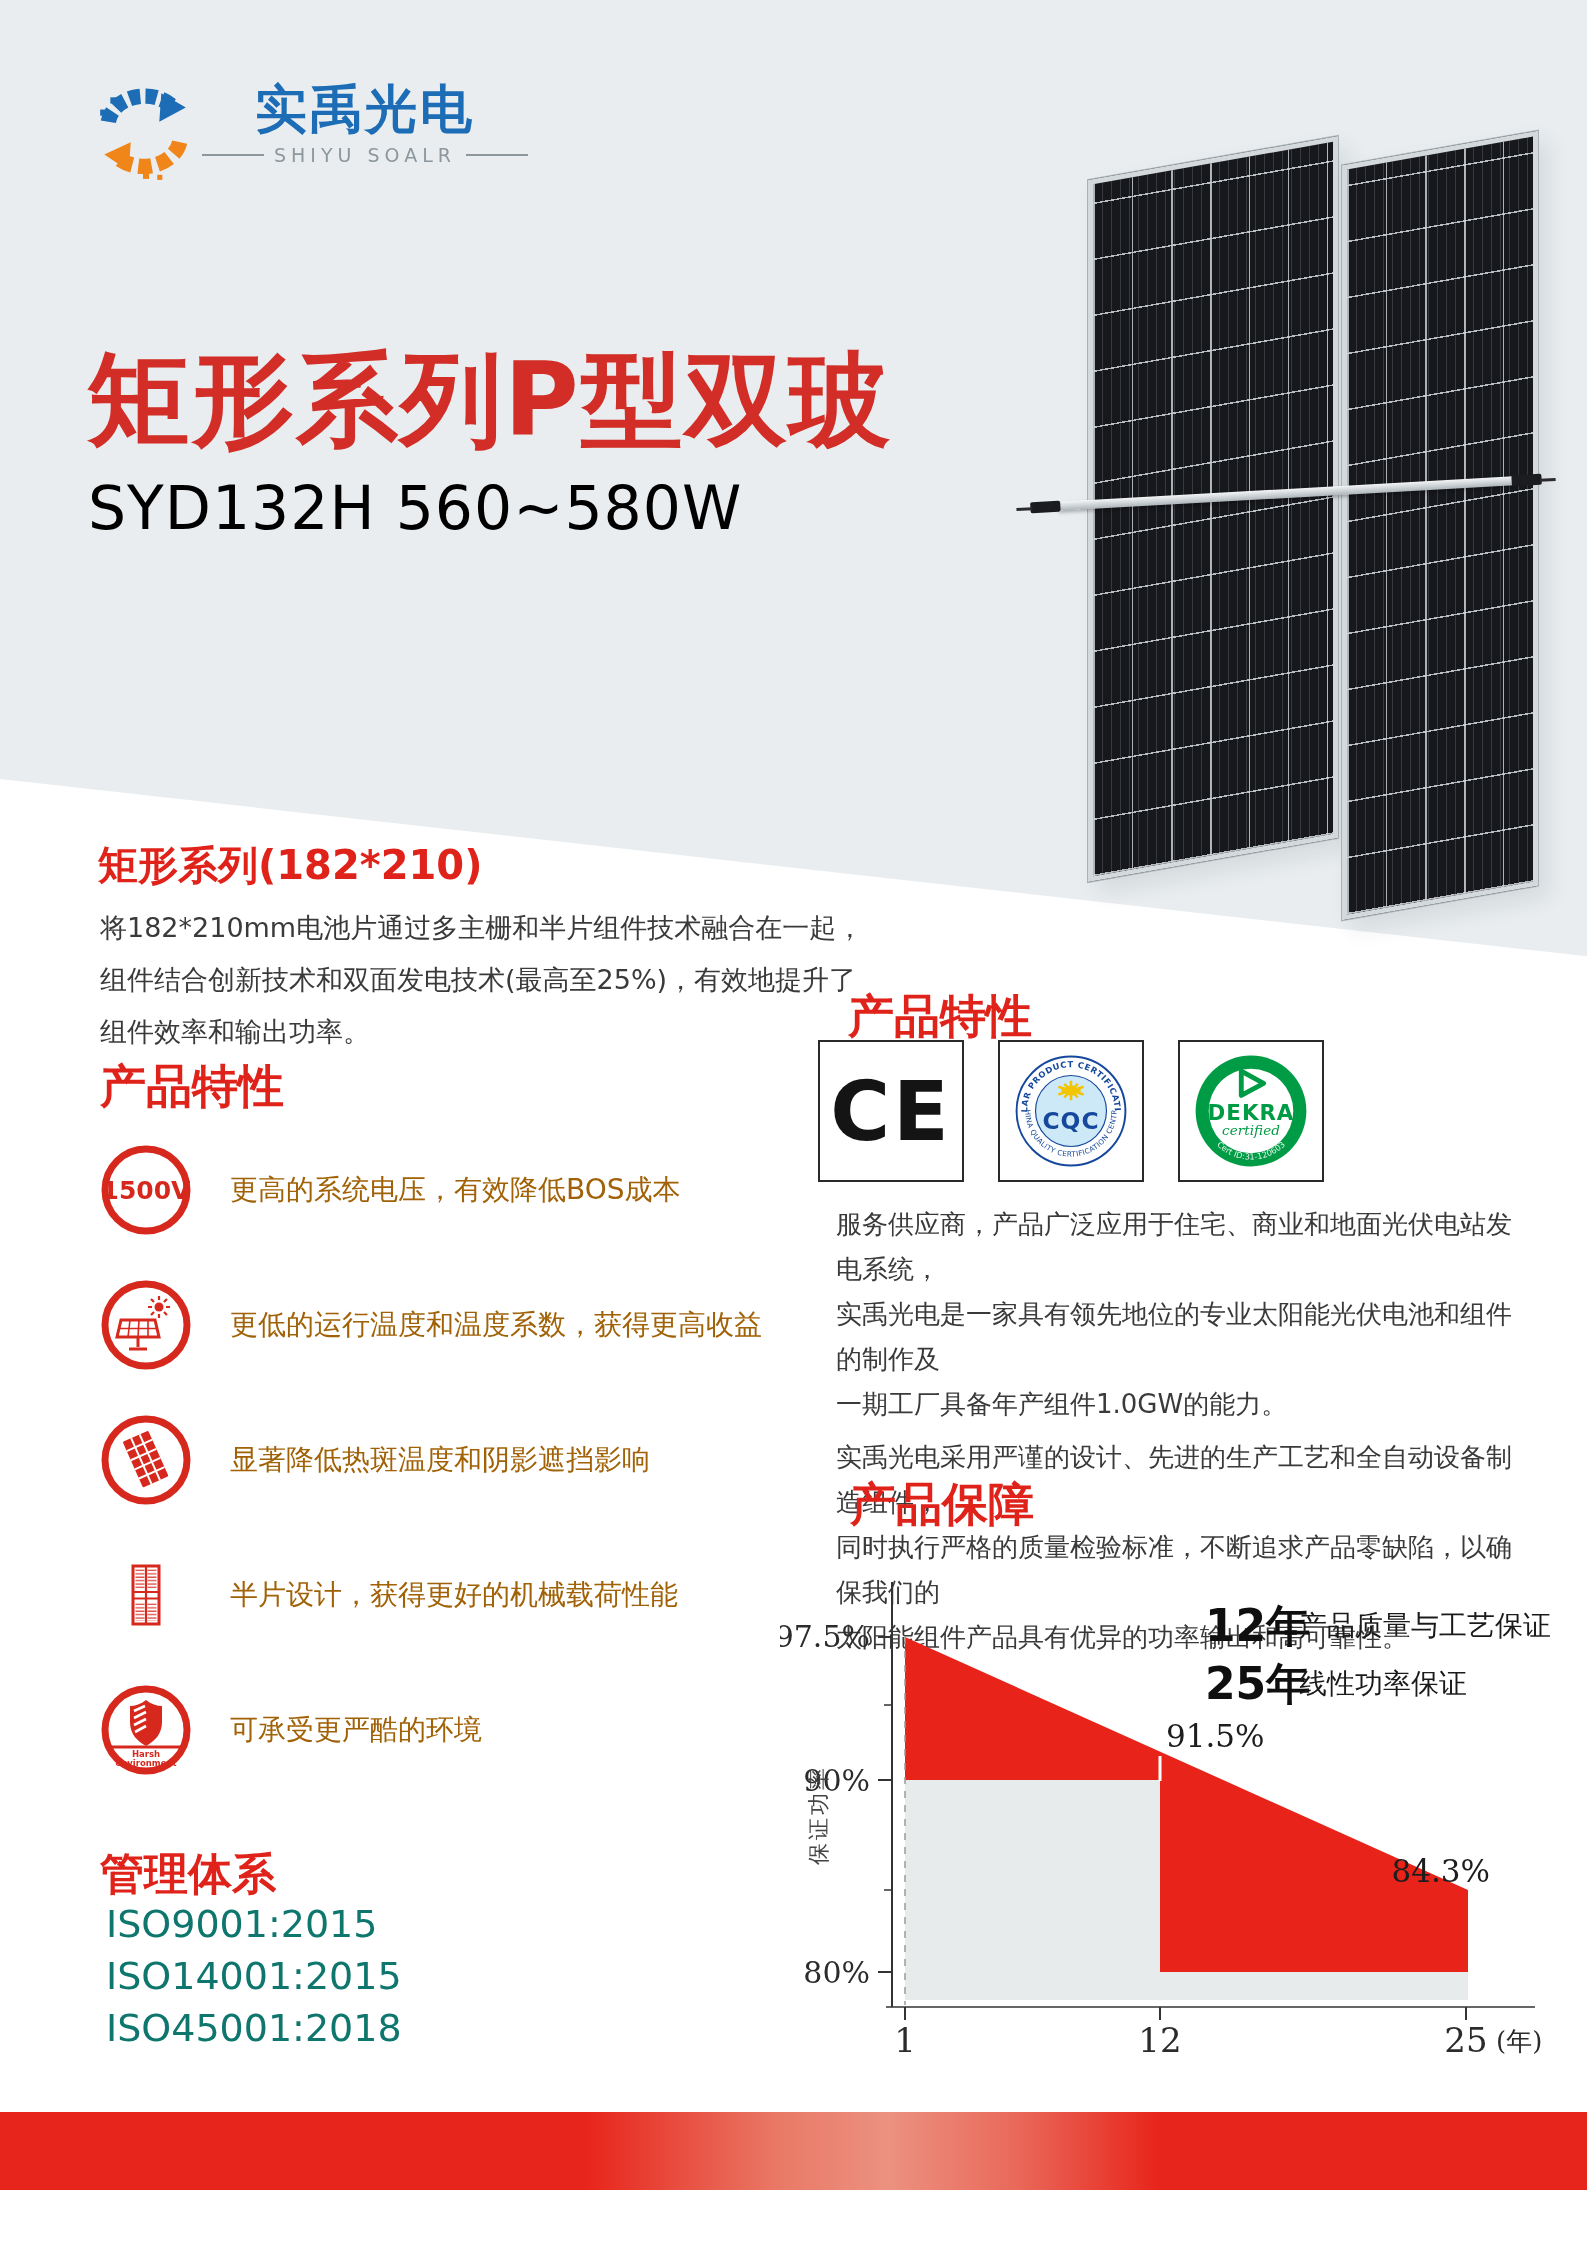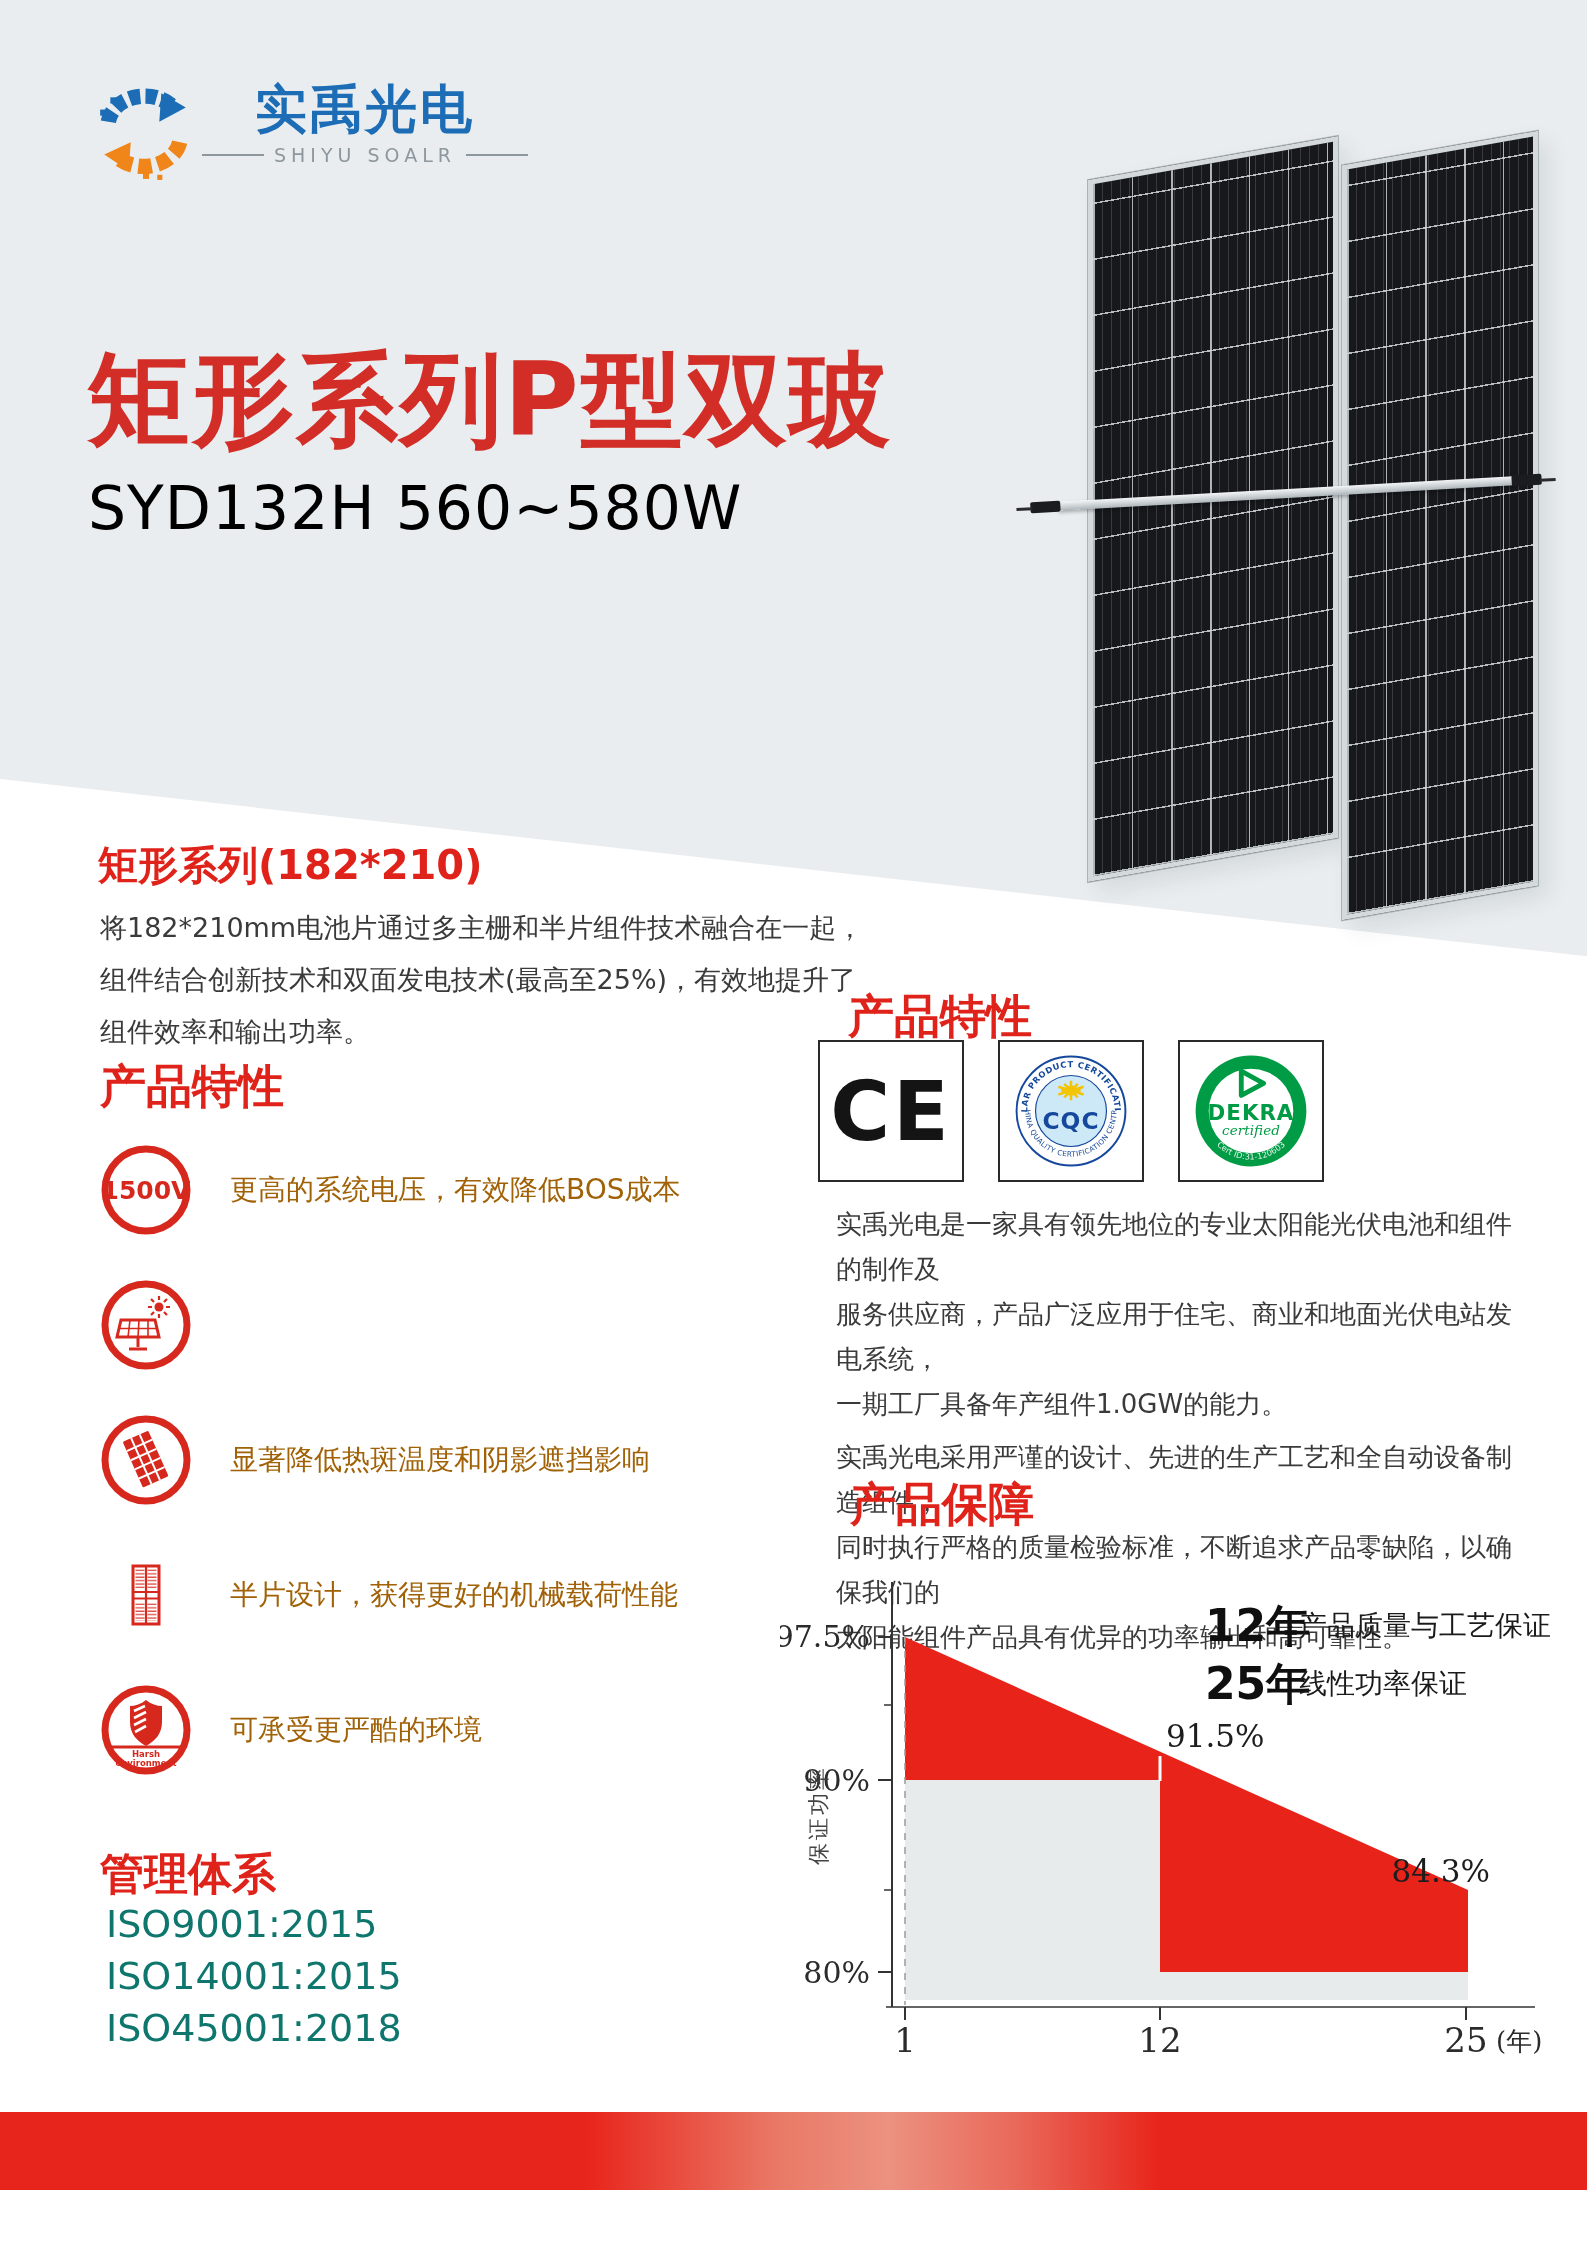--- a/index.html
+++ b/index.html
@@ -130,20 +130,21 @@
         <path d="M19,49.5 L57,49.5" stroke-width="1.6"></path>
         <path d="M30,41 L28,58 M39,41 L38,58 M48,41 L48,58" stroke-width="1.6"></path>
         <path d="M38,58 L38,68" stroke-width="3"></path>
         <path d="M29,70 L47,70" stroke-width="3"></path>
         <g stroke-width="2.2">
           <path d="M59,17 L59,21 M59,35 L59,39 M48,28 L52,28 M66,28 L70,28 M51,20 L54,23 M64,33 L67,36 M67,20 L64,23 M54,33 L51,36"></path>
         </g>
       </g>
       <circle cx="59" cy="28" r="4.5" fill="#d7281e"></circle>
     </svg>
+    <div class="ftext">更低的运行温度和温度系数，获得更高收益</div>
   </div>
 
   <div class="feature f3">
     <svg width="92" height="92" viewBox="0 0 92 92">
       <circle cx="46" cy="46" r="41" fill="#fff" stroke="#d7281e" stroke-width="7"></circle>
       <g transform="rotate(-24 46 46)">
         <rect x="32" y="20" width="28" height="50" rx="1.5" fill="#d7281e"></rect>
         <path d="M41.3,20 L41.3,70 M50.6,20 L50.6,70" stroke="#fff" stroke-width="2"></path>
         <path d="M32,30 L60,30 M32,40 L60,40 M32,50 L60,50 M32,60 L60,60" stroke="#fff" stroke-width="2"></path>
       </g>
@@ -221,22 +222,22 @@
         <text x="71" y="80" text-anchor="middle" font-size="22" font-weight="bold" fill="#009b45" letter-spacing="1">DEKRA</text>
         <text x="71" y="96" text-anchor="middle" font-size="14" font-style="italic" fill="#009b45" font-family="DejaVu Serif, serif">certified</text>
         <text font-size="8.5" fill="#dff4e8">
           <textPath href="#dkBot" startOffset="50%" text-anchor="middle">Cert ID:31-120603</textPath>
         </text>
       </svg>
     </div>
   </div>
 
   <div class="company">
+    <div>服务供应商，产品广泛应用于住宅、商业和地面光伏电站发电系统，</div>
     <div>实禹光电是一家具有领先地位的专业太阳能光伏电池和组件的制作及</div>
-    <div>服务供应商，产品广泛应用于住宅、商业和地面光伏电站发电系统，</div>
     <div>一期工厂具备年产组件1.0GW的能力。</div>
     <div class="p2">实禹光电采用严谨的设计、先进的生产工艺和全自动设备制造组件，</div>
     <div>同时执行严格的质量检验标准，不断追求产品零缺陷，以确保我们的</div>
     <div>太阳能组件产品具有优异的功率输出和高可靠性。</div>
   </div>
 
   <div class="sec-heading warranty-heading">产品保障</div>
 
   <svg class="chart" width="780" height="500" viewBox="780 1555 780 500">
 

